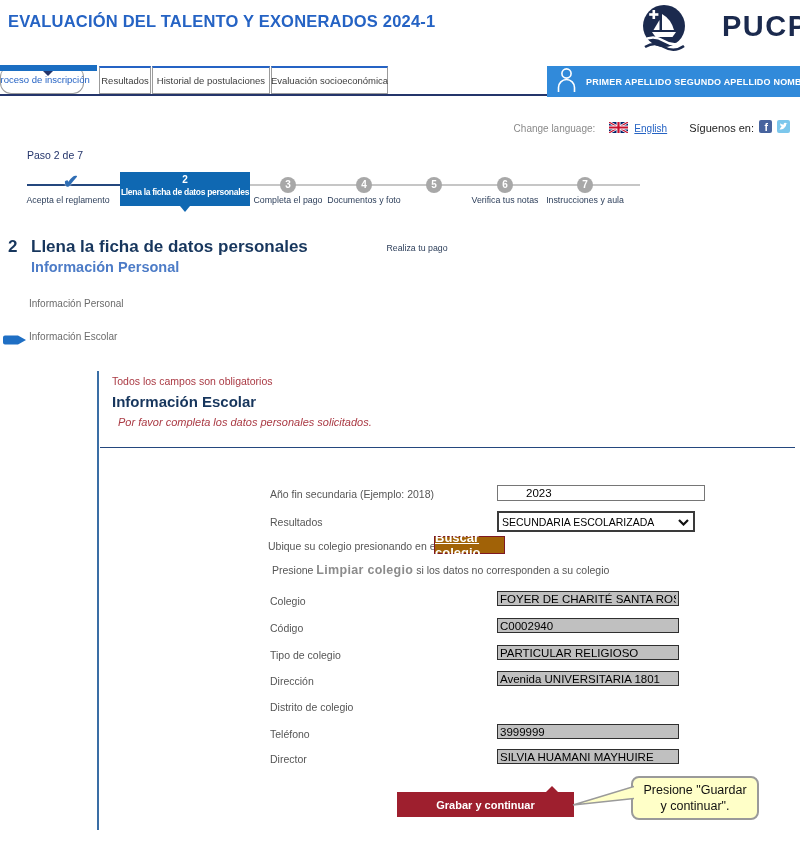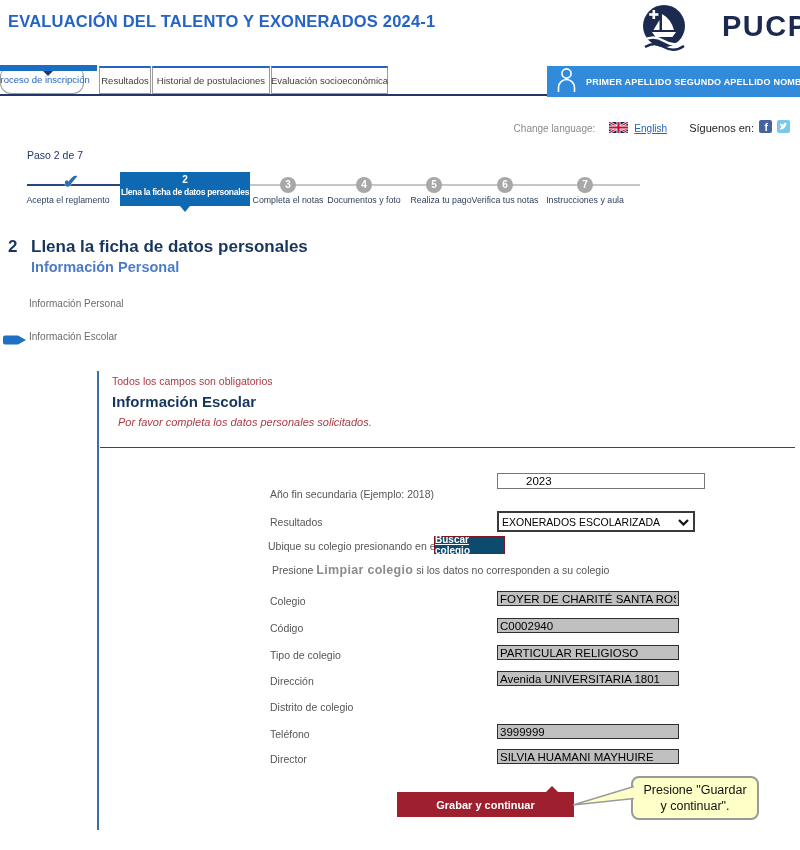--- a/index.html
+++ b/index.html
@@ -48,21 +48,21 @@
   #step-active-box{position:absolute;left:120px;top:4px;width:130px;height:34px;background:#0f68b2;
        color:#fff;text-align:center;}
   #step-active-num{font-size:10px;font-weight:bold;margin-top:2px;}
   #step-active-label{font-size:8.5px;font-weight:bold;letter-spacing:-.3px;white-space:nowrap;margin-top:2px;}
   #step-active-notch{position:absolute;left:180px;top:38px;width:0;height:0;border-left:5px solid transparent;
        border-right:5px solid transparent;border-top:6px solid #0f68b2;}
   .step-circle{position:absolute;top:9px;width:16px;height:16px;border-radius:50%;background:#a8a8a8;
        color:#fff;font-size:10px;font-weight:bold;line-height:16px;text-align:center;}
   .step-label{position:absolute;top:27px;width:130px;text-align:center;font-size:8.8px;color:#2c3e5a;white-space:nowrap;}
   #circ-2{left:280px;} #circ-3{left:356px;} #circ-4{left:426px;} #circ-5{left:497px;} #circ-6{left:577px;}
-  #slab-0{left:3px;} #slab-2{left:223px;} #slab-3{left:299px;} #slab-4{left:376px;} #slab-5{left:440px;} #slab-6{left:520px;}
+  #slab-0{left:3px;} #slab-2{left:223px;} #slab-3{left:299px;} #slab-4{left:352px;margin-top:48px;} #slab-5{left:440px;} #slab-6{left:520px;}
 
   
   #sec-num{left:8px;top:237px;font-size:17px;font-weight:bold;color:#17365d;}
   #sec-title{left:31px;top:237px;font-size:17px;font-weight:bold;color:#17365d;}
   #sec-sub{left:31px;top:259px;font-size:14.5px;font-weight:bold;color:#4d7cc7;}
 
   
   #nav-0{left:29px;top:298px;font-size:10px;color:#6b6b6b;cursor:pointer;}
   #nav-1{left:29px;top:331px;font-size:10px;color:#6b6b6b;cursor:pointer;}
   #nav-arrow{left:3px;top:331px;}
@@ -78,22 +78,22 @@
   .tinput{position:absolute;left:497px;width:176px;height:14px;border:1px solid #767676;
        font-family:"Liberation Sans",sans-serif;font-size:11.5px;color:#000;padding:0 2px;background:#fff;}
   .ginput{position:absolute;left:497px;width:176px;height:13px;border:1px solid #2f2f2f;
        font-family:"Liberation Sans",sans-serif;font-size:11.5px;color:#000;padding:0 2px;background:#c0c0c0;}
   #select-box{left:497px;top:511px;width:191px;height:17px;border:2px solid #3a3a3a;background:#fff;
        display:flex;align-items:center;box-sizing:content-box;font-size:10.5px;color:#000;
        padding-left:3px;cursor:pointer;}
   #select-chevron{margin-left:auto;margin-right:4px;font-weight:bold;}
 
   #search-hint{left:268px;top:540px;font-size:10.5px;color:#565656;}
-  #search-btn{left:434px;top:536px;width:71px;height:18px;background:#0c4a6e;border:1px solid #7e1824;
-       color:#fff;font-size:10px;font-weight:bold;text-decoration:underline;display:flex;
+  #search-btn{left:434px;top:536px;width:71px;height:18px;background:#a16207;border:1px solid #7e1824;
+       color:#fff;font-size:13px;font-weight:bold;text-decoration:underline;display:flex;
        align-items:center;justify-content:center;box-sizing:border-box;cursor:pointer;}
   #clear-row{left:272px;top:563px;font-size:10.5px;color:#565656;}
   #clear-link{font-size:12.5px;font-weight:bold;color:#8c8c8c;letter-spacing:.3px;cursor:pointer;}
 
   
   #submit-btn{left:397px;top:792px;width:177px;height:25px;background:#9e1f2e;color:#fff;
        font-size:11px;font-weight:bold;display:flex;align-items:center;justify-content:center;cursor:pointer;}
   #submit-notch{left:546px;top:786px;width:0;height:0;border-left:6px solid transparent;
        border-right:6px solid transparent;border-bottom:6px solid #9e1f2e;}
   #tooltip{left:631px;top:776px;width:124px;height:40px;background:#ffffc8;border:2px solid #9a9a9a;
@@ -176,21 +176,21 @@
     <div id="step-active-box">
       <div id="step-active-num">2</div>
       <div id="step-active-label">Llena la ficha de datos personales</div>
     </div>
     <div id="step-active-notch"></div>
     <div class="step-circle" id="circ-2">3</div>
     <div class="step-circle" id="circ-3">4</div>
     <div class="step-circle" id="circ-4">5</div>
     <div class="step-circle" id="circ-5">6</div>
     <div class="step-circle" id="circ-6">7</div>
-    <div class="step-label" id="slab-2">Completa el notas</div>
+    <div class="step-label" id="slab-2">Completa el pago</div>
     <div class="step-label" id="slab-3">Documentos y foto</div>
     <div class="step-label" id="slab-4">Realiza tu pago</div>
     <div class="step-label" id="slab-5">Verifica tus notas</div>
     <div class="step-label" id="slab-6">Instrucciones y aula</div>
   </div>
 
   <div class="abs" id="sec-num">2</div>
   <div class="abs" id="sec-title">Llena la ficha de datos personales</div>
   <div class="abs" id="sec-sub">Información Personal</div>
 
@@ -202,25 +202,25 @@
   </div>
   <div class="abs" id="nav-1">Información Escolar</div>
 
   <div class="abs" id="vline"></div>
   <div class="abs" id="req-note">Todos los campos son obligatorios</div>
   <div class="abs" id="form-heading">Información Escolar</div>
   <div class="abs" id="form-sub">Por favor completa los datos personales solicitados.</div>
   <div class="abs" id="form-hr"></div>
 
   <span class="flabel" style="top:488px">Año fin secundaria (Ejemplo: 2018)</span>
-  <input class="tinput" style="top: 473px; padding-left: 28px;" value="2023">
+  <input class="tinput" style="top: 485px; padding-left: 28px;" value="2023">
 
   <span class="flabel" style="top:516px">Resultados</span>
   <div class="abs" id="select-box">
-    <span>EXONERADOS ESCOLARIZADA</span>
+    <span>SECUNDARIA ESCOLARIZADA</span>
     <span id="select-chevron">
       <svg width="11" height="7" viewBox="0 0 11 7">
           <polyline points="1,1 5.5,5.5 10,1" fill="none" stroke="#111" stroke-width="2.2"></polyline>
         </svg>
     </span>
   </div>
 
   <span class="abs" id="search-hint">Ubique su colegio presionando en el enlace</span>
   <div class="abs" id="search-btn">Buscar colegio</div>
 

